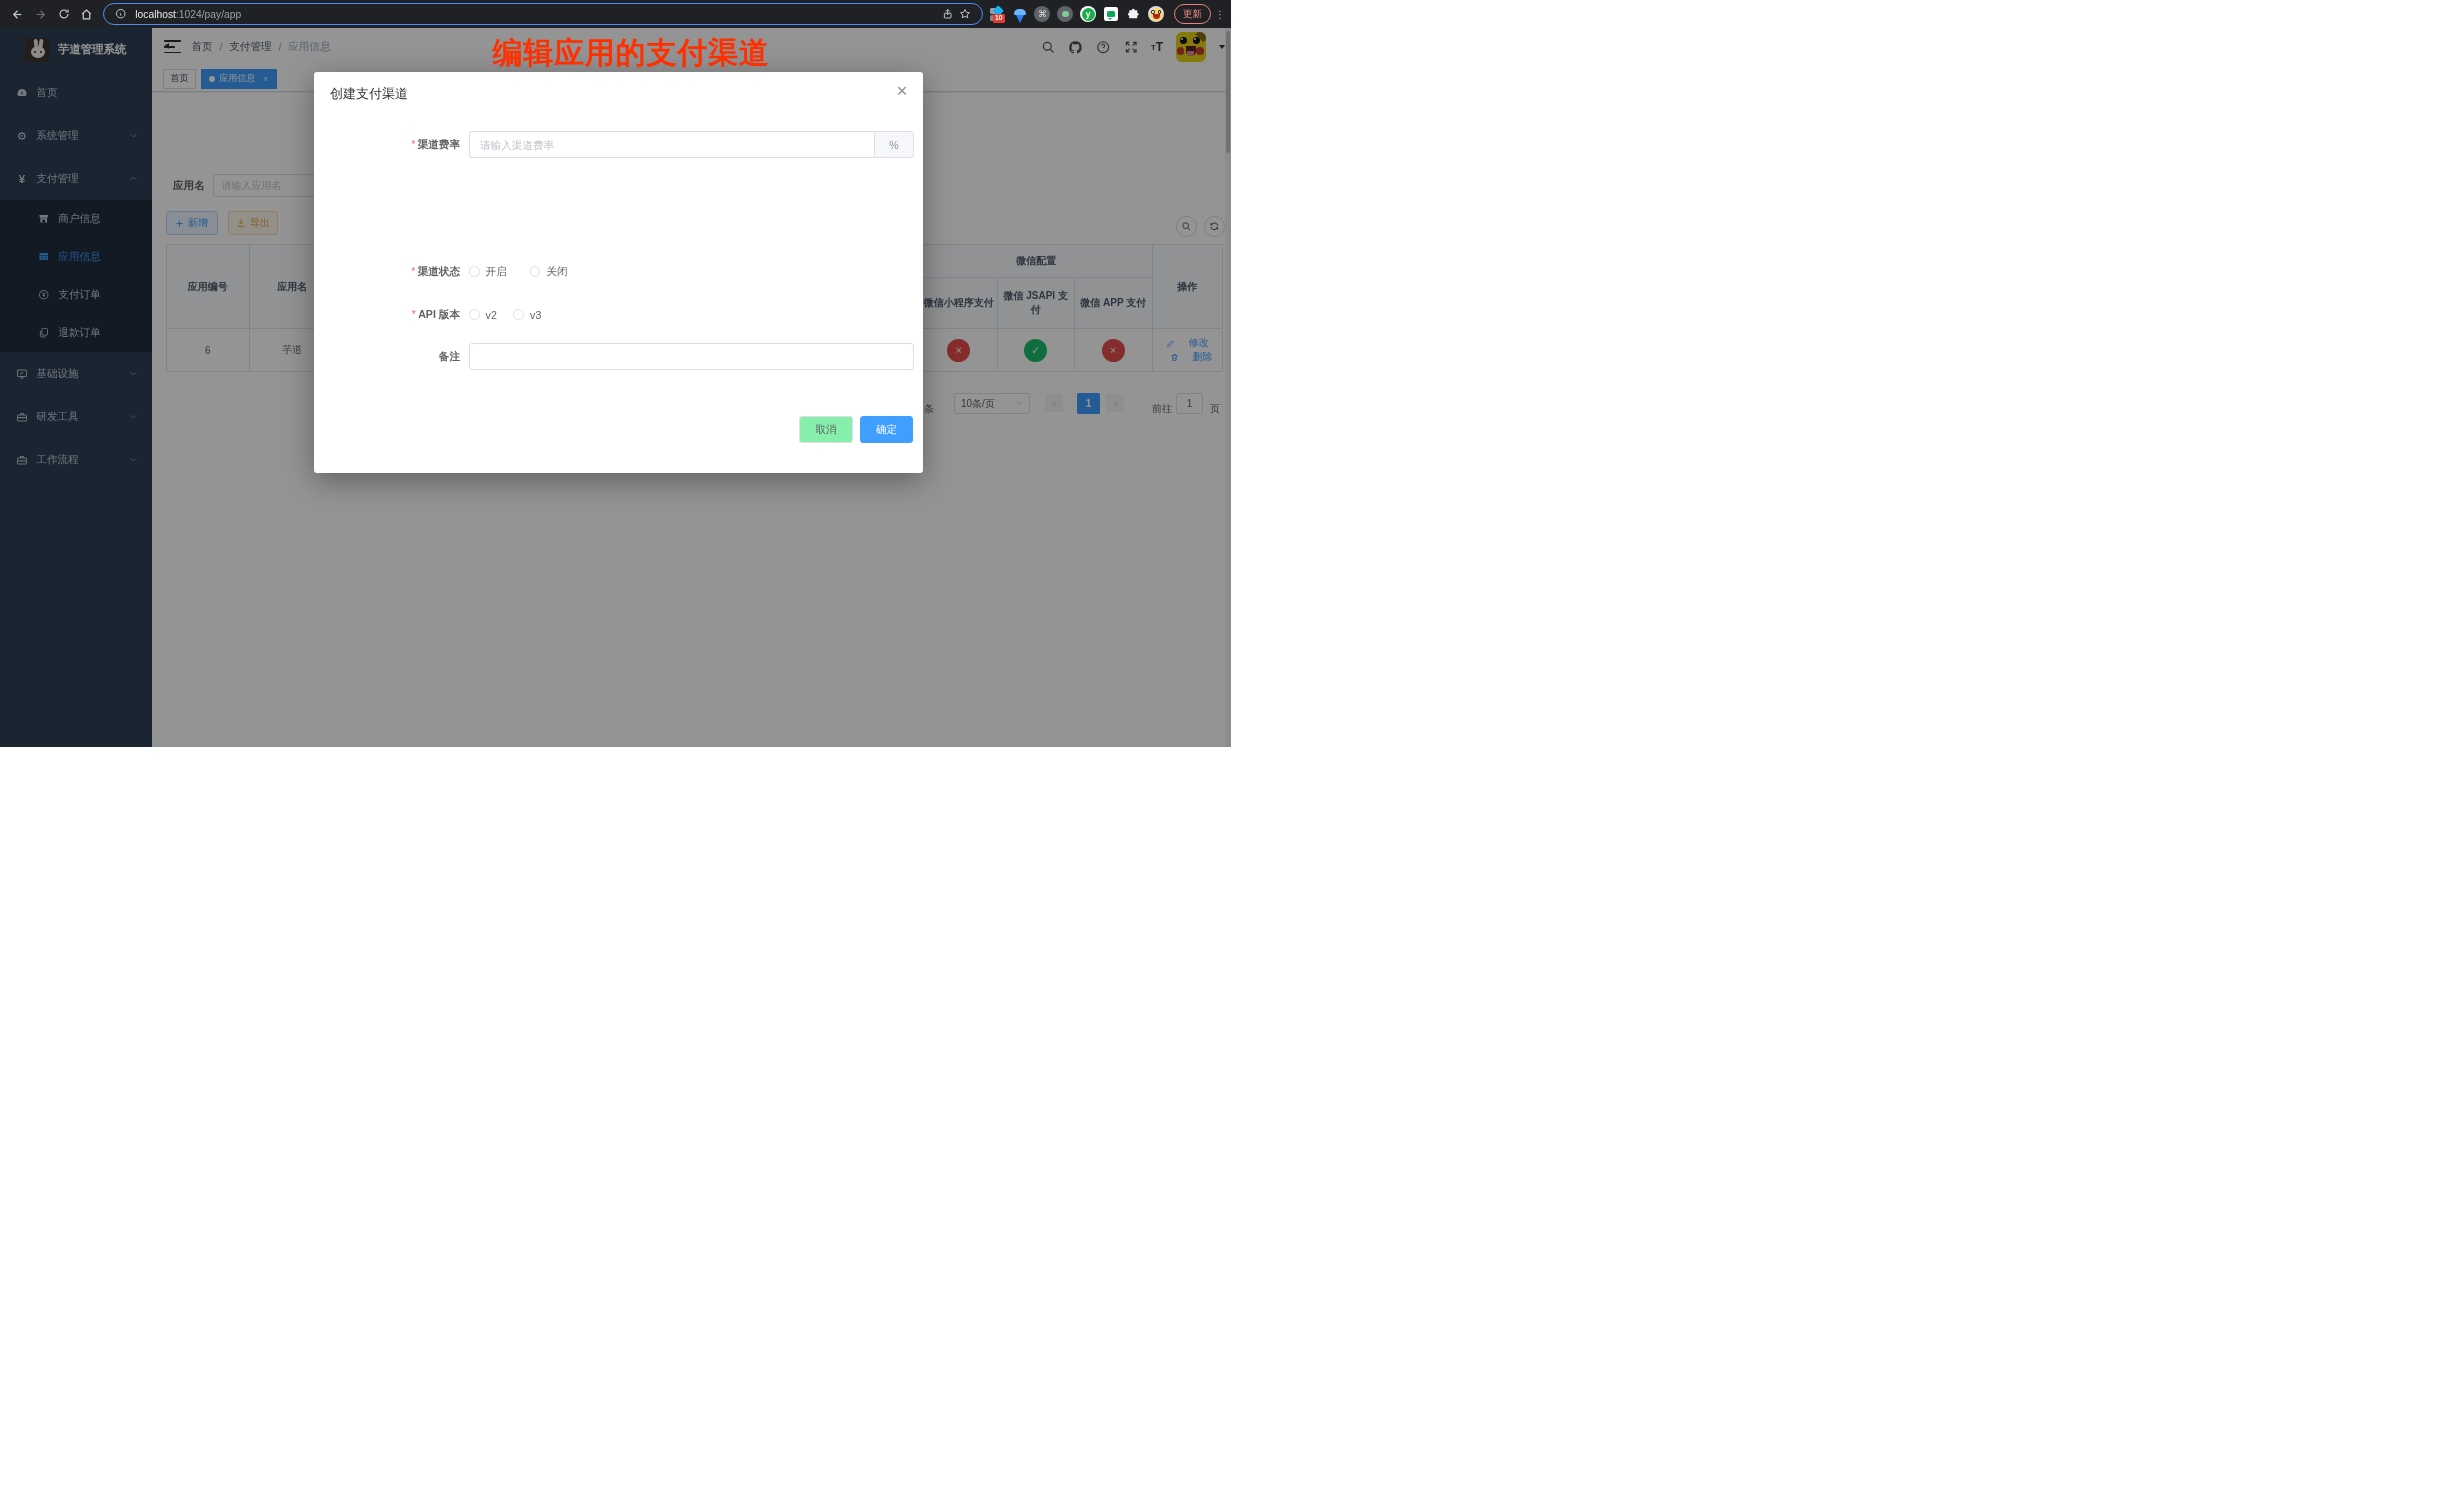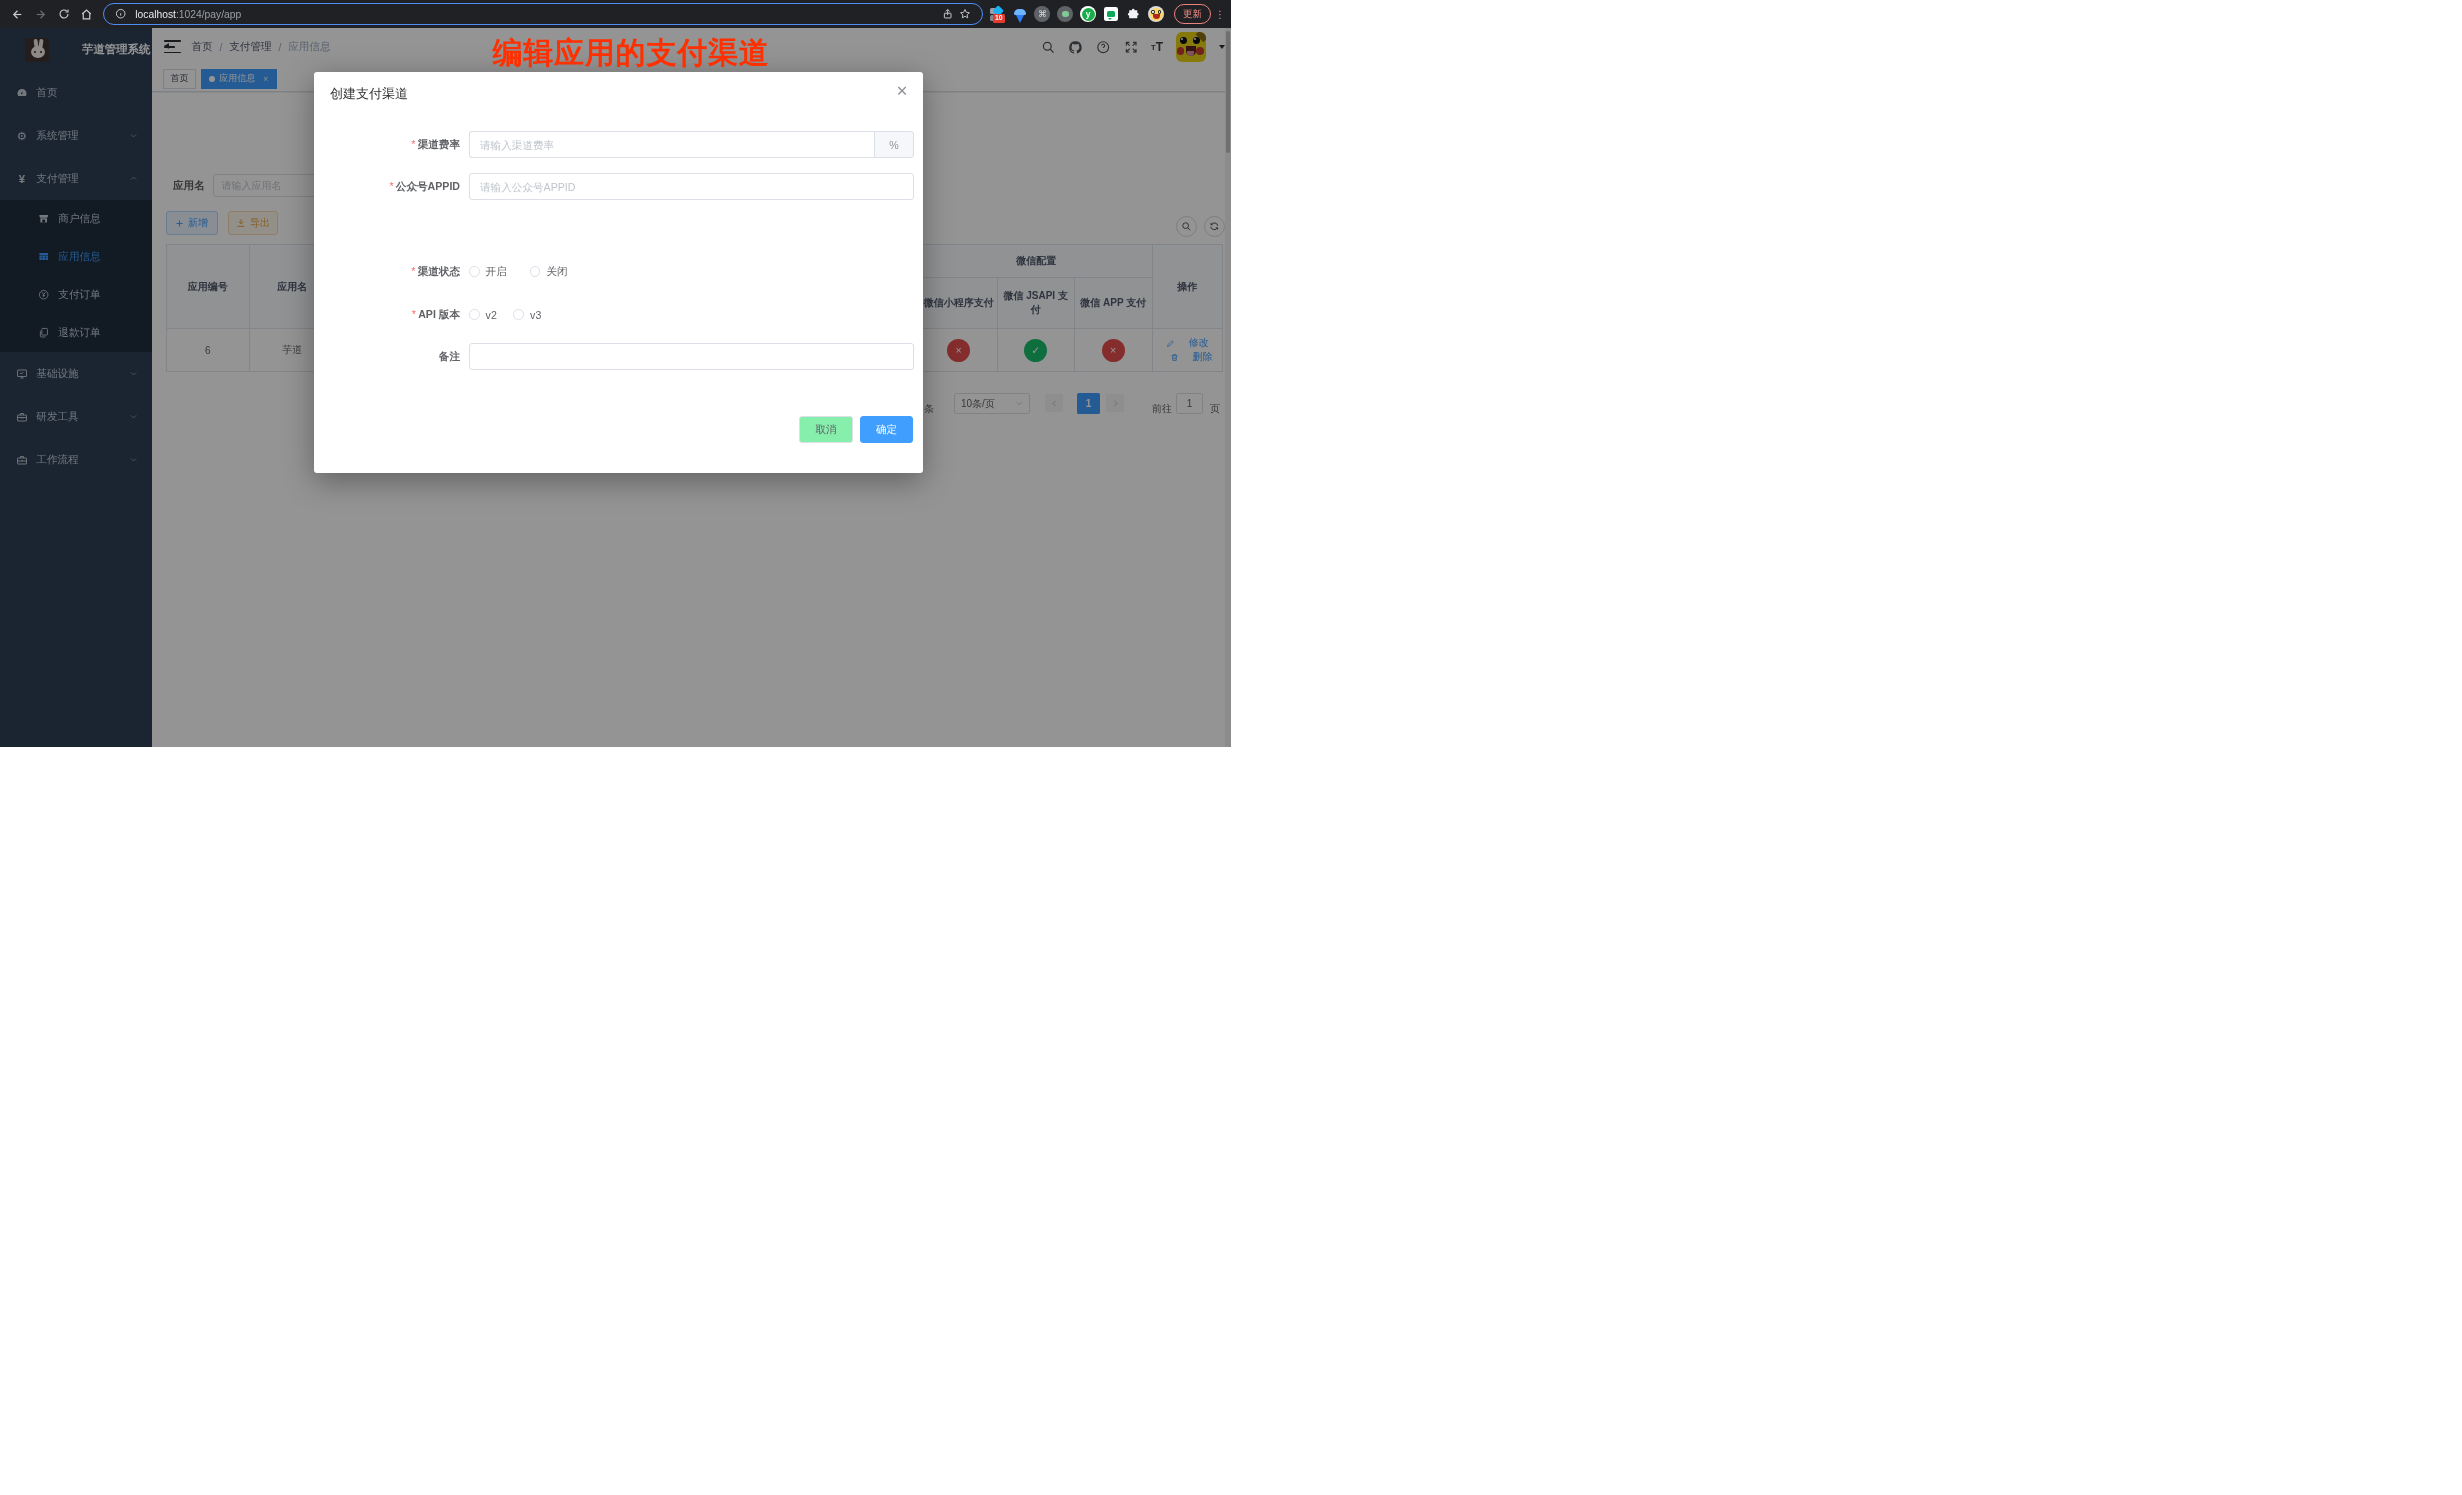--- a/index.html
+++ b/index.html
@@ -36,21 +36,21 @@
   .emoji-face i.l{left:1.5px;} .emoji-face i.r{right:1.5px;}
   .emoji-face b { position:absolute; left:3px; bottom:1.5px; width:6.8px; height:4.6px; background:#b3261e; border-radius:0 0 6px 6px; }
   .update-pill { border:1.1px solid #ec8378; color:#f28b82; font-size:9.5px; padding:2.3px 8.4px; border-radius:10.6px; flex:none; margin:0 3px 0 4.6px; }
   .kebab { color:#f28b82; font-size:10.6px; letter-spacing:0; width:9px; text-align:center; flex:none; line-height:1; }
 
   
   .app { position:absolute; top:28px; left:0; width:1231px; height:719px; background:#fff; }
 
   
   .sidebar { position:absolute; left:0; top:0; width:152px; height:100%; background:#304156; overflow:hidden; }
-  .logo-row { height:43px; display:flex; align-items:center; padding-left:25px;gap:24px; }
+  .logo-row { height:43px; display:flex; align-items:center; padding-left:25px; }
   .logo-img { width:24px; height:24px; border-radius:2.3px; background:#3d3230; position:relative; overflow:hidden; flex:none; }
   .logo-img .ear{position:absolute;width:3.8px;height:9px;background:#efe7e2;border-radius:2.3px;top:1.5px;}
   .logo-img .e1{left:9px;transform:rotate(-8deg);} .logo-img .e2{left:14.4px;transform:rotate(8deg);}
   .logo-img .head{position:absolute;left:6px;top:8.4px;width:13.7px;height:12px;background:#f4ede8;border-radius:50%;}
   .logo-img .ey{position:absolute;width:2.3px;height:2.3px;background:#2a2a2a;border-radius:50%;top:13px;}
   .logo-img .y1{left:9px;} .logo-img .y2{left:15px;}
   .logo-title { color:#fff; font-size:11.4px; font-weight:bold; margin-left:9px; white-space:nowrap; }
   .menu-item { height:43px; display:flex; align-items:center; padding:0 13.7px 0 15px; color:#bfcbd9; font-size:10.6px; cursor:pointer; }
   .menu-item .mi-icon { width:13.7px; margin-right:7.6px; display:flex; justify-content:center; color:#c8d0dc; font-size:11.4px; flex:none; }
   .menu-item .mi-label { flex:1; }
@@ -552,26 +552,20 @@
   <div class="modal-close">✕</div>
 
   <div class="form-row" style="top:59px;">
     <div class="f-label"><span class="req">*</span><span>渠道费率</span></div>
     <div class="f-input-wrap has-suffix">
       <input class="f-input" placeholder="请输入渠道费率" style="">
       <div class="f-suffix">%</div>
     </div>
   </div>
 
-  <div class="form-row" style="top:101px;">
-    <div class="f-label"><span class="req">*</span><span>公众号APPID</span></div>
-    <div class="f-input-wrap">
-      <input class="f-input" placeholder="请输入公众号APPID" style="">
-    </div>
-  </div>
 
 
   <div class="form-row" style="top:186px;">
     <div class="f-label"><span class="req">*</span><span>渠道状态</span></div>
     <div class="radio-group">
       <span class="radio">
           <span class="rc"></span>
           <span class="rl">开启</span>
         </span>
       <span class="radio">

